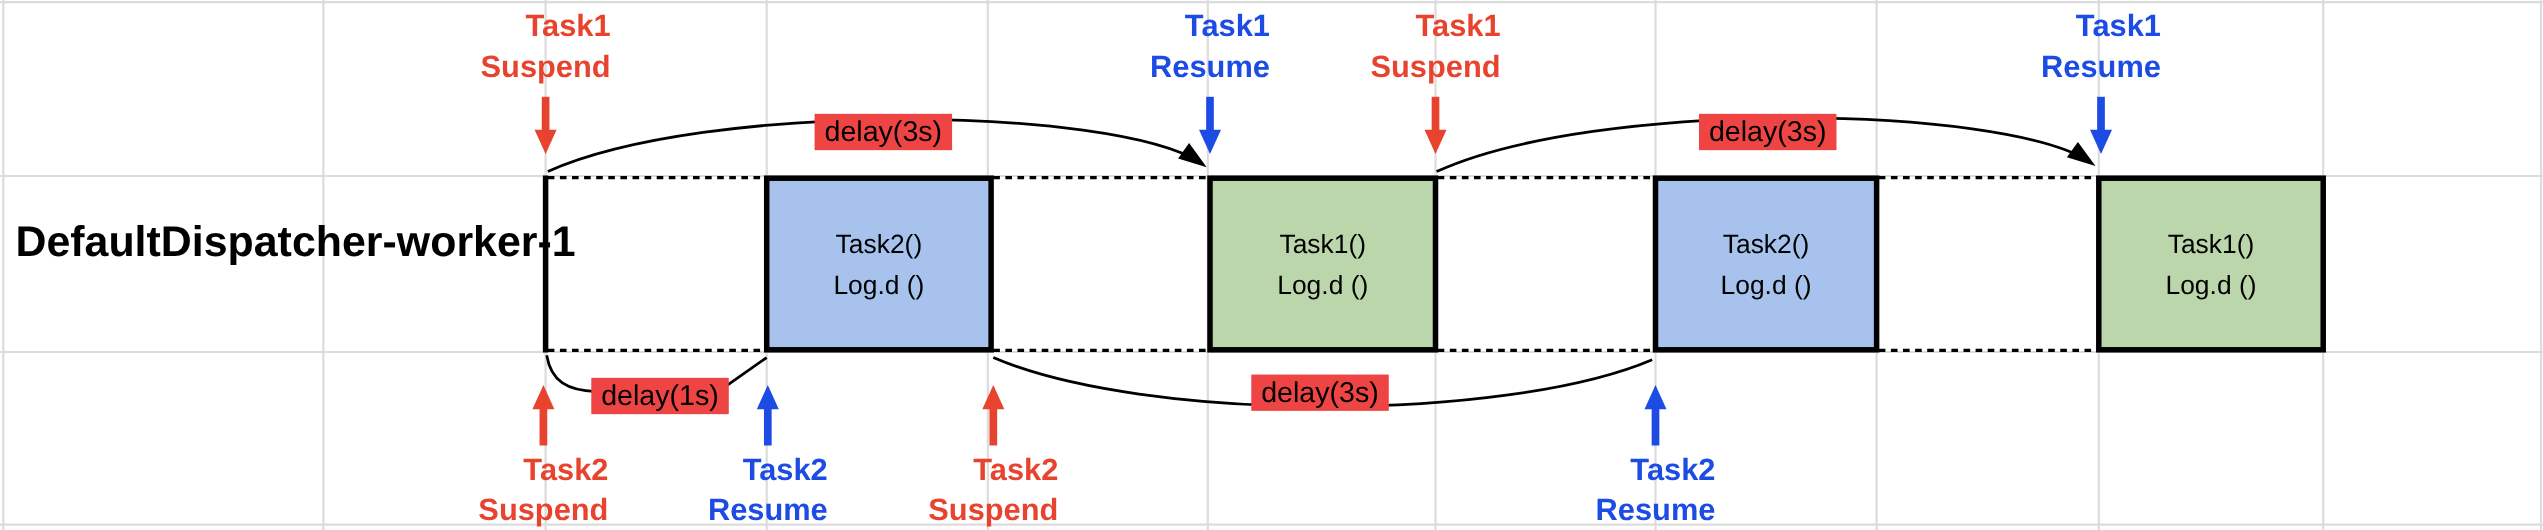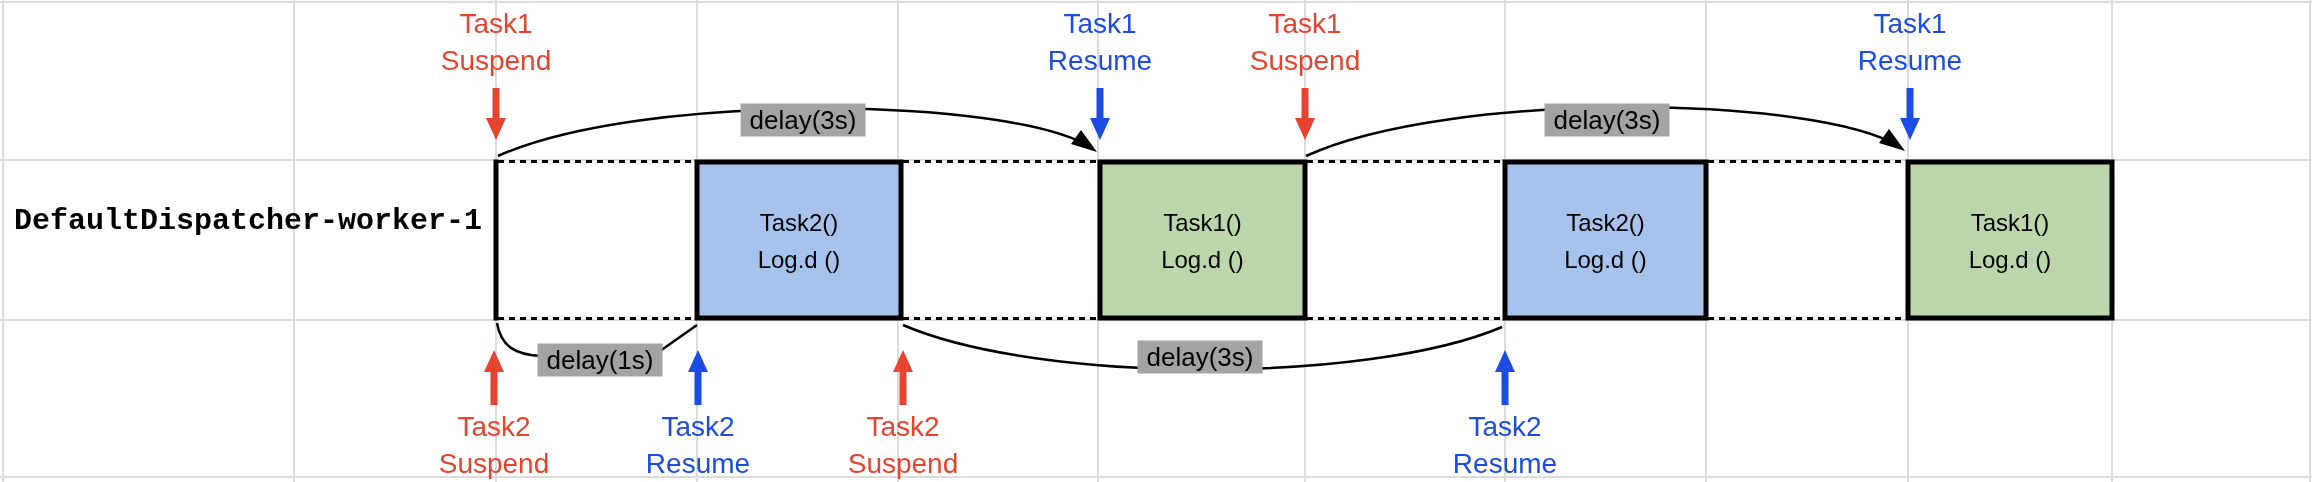--- a/index.html
+++ b/index.html
@@ -1,30 +1,30 @@
 <!DOCTYPE html>
 <html style="--red: #e8432e; --blue: #1d4ce4;"><head>
 <meta charset="utf-8">
 <style>
   html,body{margin:0;padding:0;background:#fff;}
   .canvas{
     position:relative;width:2312px;height:482px;background:#fff;overflow:hidden;
     font-family:"Liberation Sans", sans-serif;color:#000;
   }
   svg{position:absolute;left:0;top:0;}
-  .lbl{position:absolute;transform:translate(-50%,0);text-align:center;
-       font-weight:normal;font-size:28px;line-height:37px;white-space:pre;}
+  .lbl{position:absolute;transform:translate(-50%,0);text-align:right;
+       font-weight:bold;font-size:28px;line-height:37px;white-space:pre;}
   .lbl.red{color:var(--red);}
   .lbl.blue{color:var(--blue);}
   .box-label{position:absolute;transform:translate(-50%,-50%);text-align:center;
        font-size:24px;line-height:37px;white-space:pre;}
   .delay-label{position:absolute;transform:translate(-50%,-50%);font-size:26px;
-       background:#a3a3a3;padding:1px 9px;white-space:pre;}
+       background:#ef4444;padding:1px 9px;white-space:pre;}
   .thread-label{position:absolute;left:14px;top:202px;line-height:38px;font-size:29px;}
-  .thread-label .l2{font-weight:bold;font-size:30px;font-family:Liberation Mono, monospace;}
+  .thread-label .l2{font-weight:bold;font-size:39px;}
 </style>
 </head>
 <body>
 
 <div class="canvas">
 
   <svg width="2312" height="482" viewBox="0 0 2312 482">
 
     <g stroke="#dcdcdc" stroke-width="2">
       <line x1="3" y1="0" x2="3" y2="482"></line>

